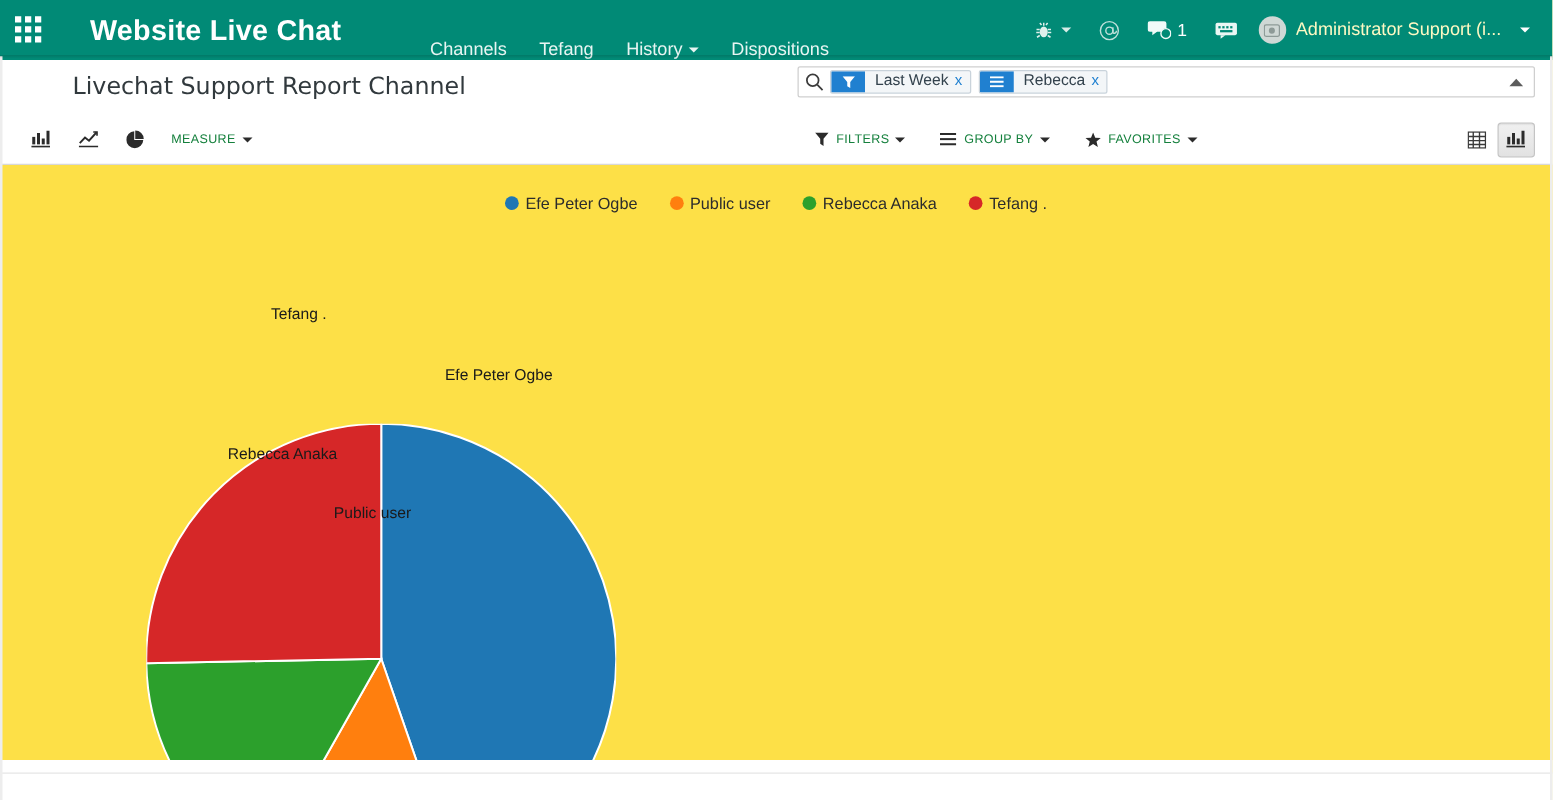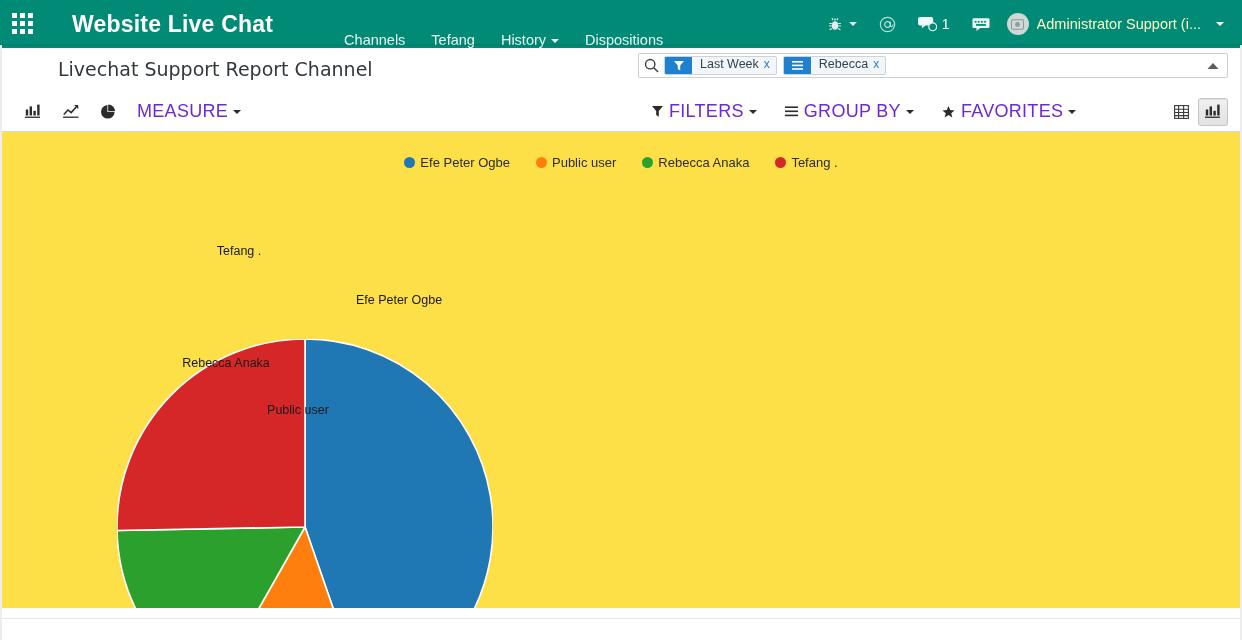--- a/index.html
+++ b/index.html
@@ -197,22 +197,22 @@
   .tb-left { display: flex; align-items: center; gap: 0; }
   .tb-icon-btn {
     padding: 4px 11px;
     color: #2b2b2b;
     display: flex;
     align-items: center;
     cursor: pointer;
     line-height: 1;
   }
   .tb-text-btn {
-    font-size: 18px;
-    color: #6d28d9;
+    font-size: 10px;
+    color: #15803d;
     padding: 4px 10px;
     letter-spacing: 0.3px;
     display: flex;
     align-items: center;
     cursor: pointer;
     white-space: nowrap;
   }
   .tb-center {
     position: absolute;
     left: 640px;

